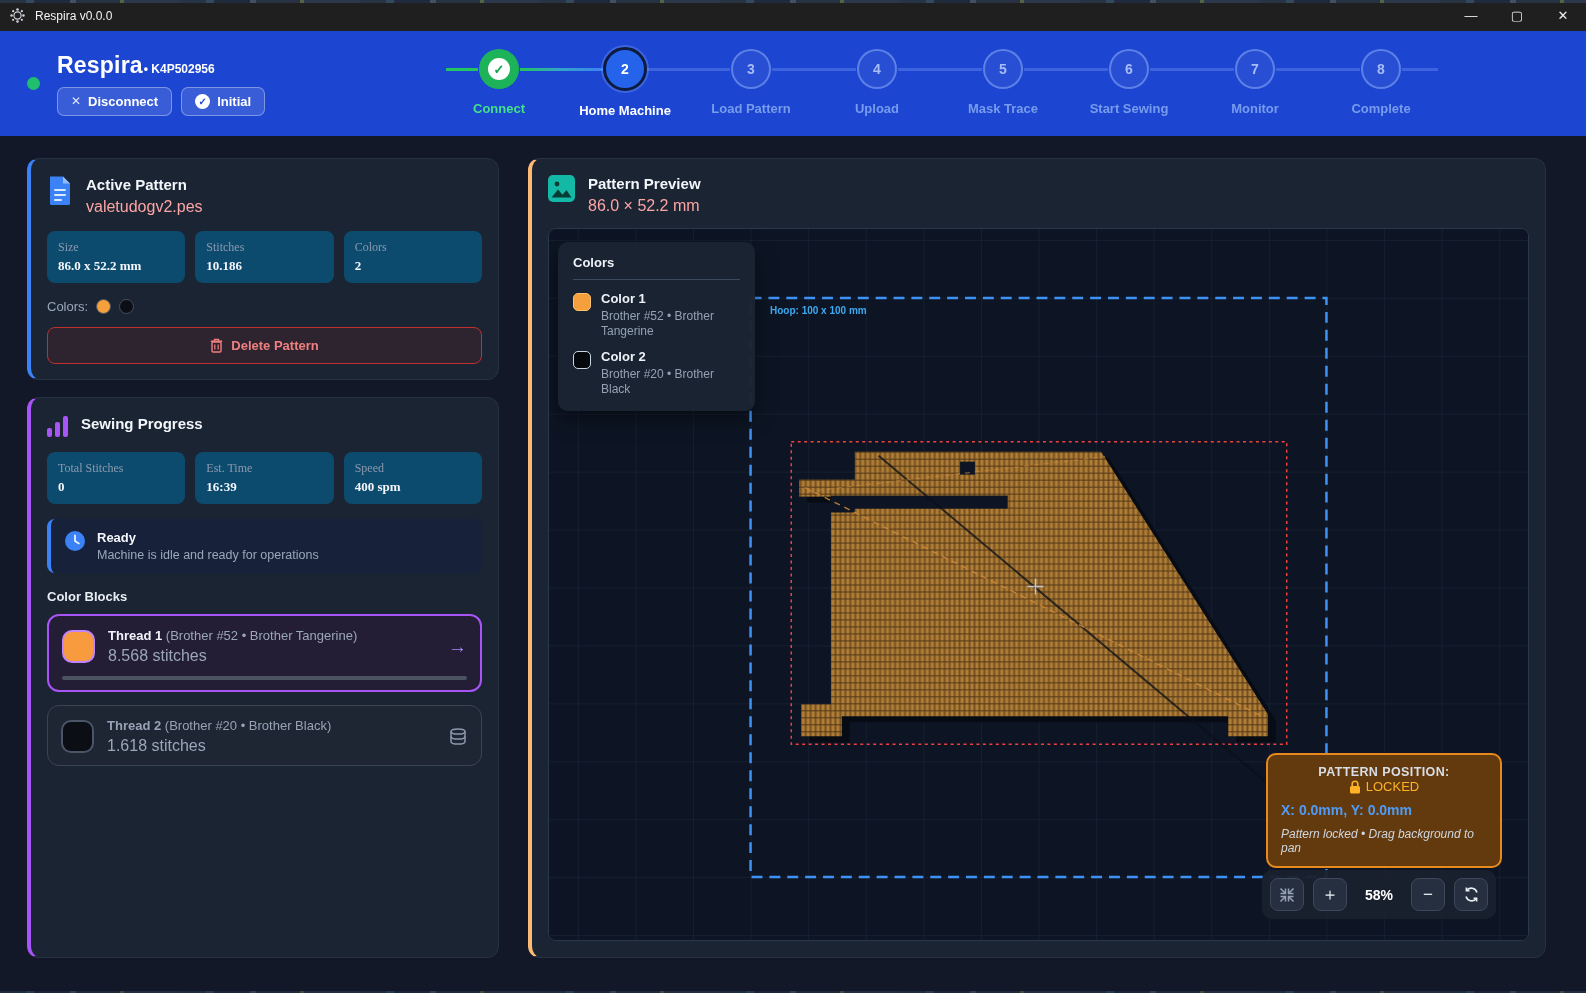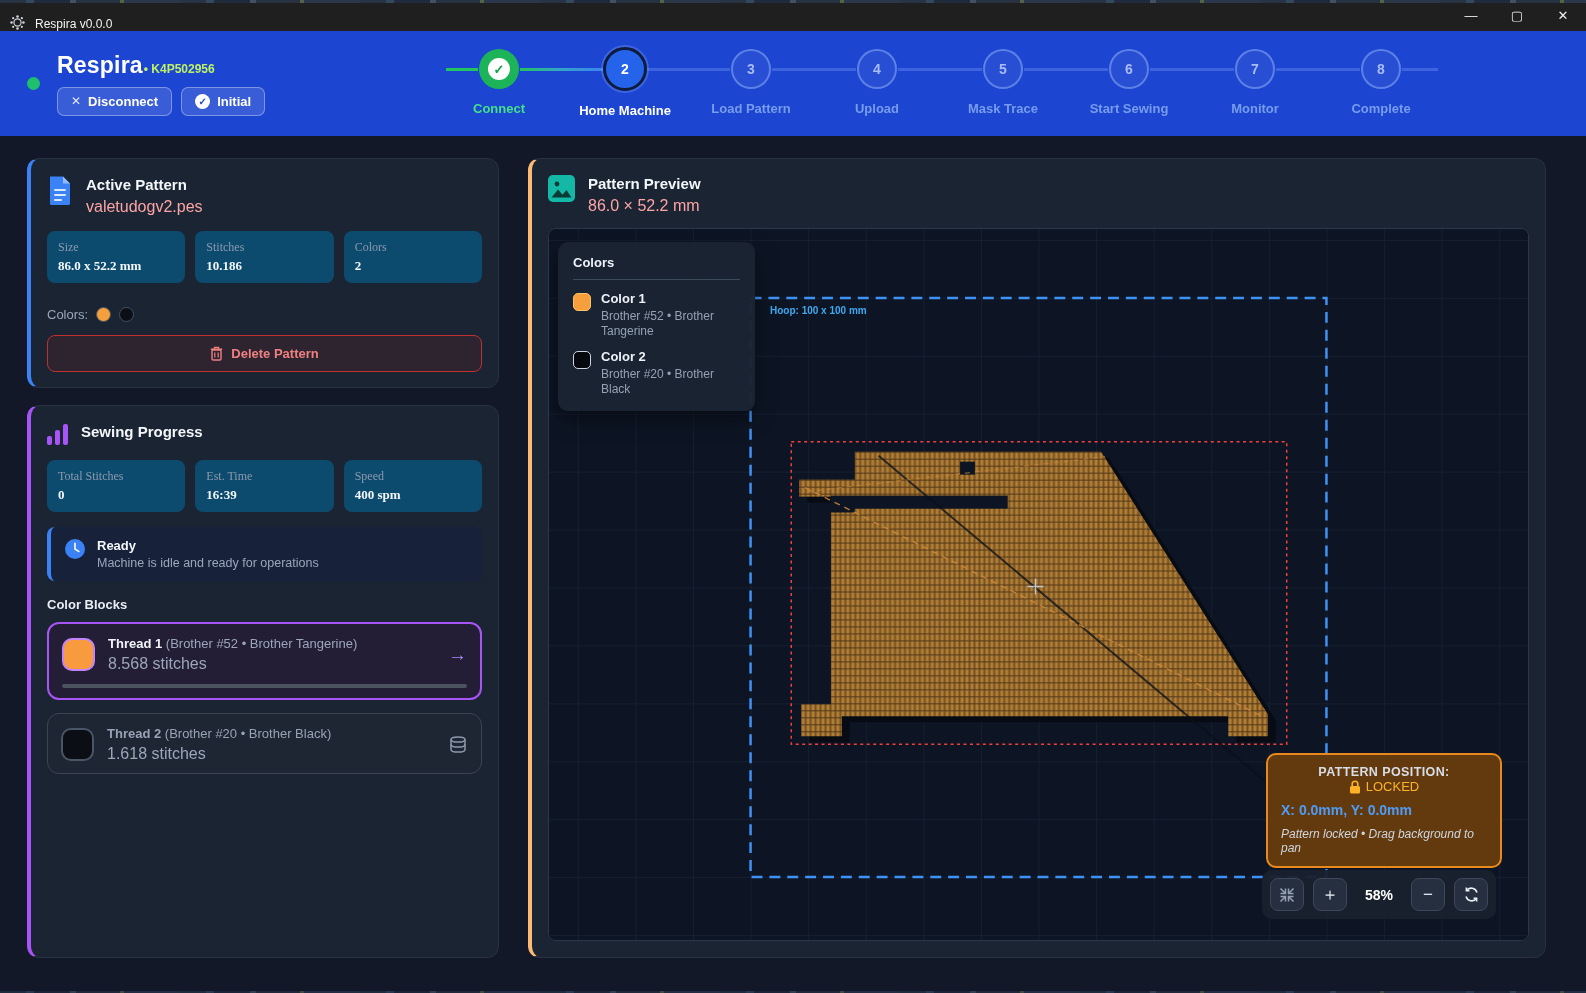--- a/index.html
+++ b/index.html
@@ -7,33 +7,33 @@
               font-family:"Liberation Sans", sans-serif; color:#e7edf5; }
   .app { position:relative; width:1586px; height:993px; background:#121827; }
 
   
   .screen-sliver { position:absolute; left:0; right:0; height:3px; z-index:50; opacity:.7;
     background:repeating-linear-gradient(90deg,#2b3d55 0 26px,#3b5a7a 26px 34px,#23304a 34px 70px,#51657f 70px 76px,#2c3950 76px 120px,#6a7f55 120px 124px,#32425e 124px 180px); }
   .screen-sliver.top { top:0; }
   .screen-sliver.bottom { bottom:0; height:2px; opacity:.5; }
 
   
-  .titlebar { height:31px; background:#1f1f1f; display:flex; align-items:flex-end; padding-left:9px; }
+  .titlebar { height:31px; background:#1f1f1f; display:flex; align-items:center; padding-left:9px; }
   .titlebar .app-ico { width:17px; height:17px; margin-right:9px; flex:none; }
   .titlebar .tb-title { font-size:12px; color:#f2f2f2; }
   .win-controls { margin-left:auto; display:flex; height:31px; }
   .win-btn { width:46px; height:31px; display:flex; align-items:center; justify-content:center;
              color:#eee; font-size:13px; background:transparent; border:0; cursor:pointer; }
 
   
   .appbar { height:105px; background:#1c45d1; display:flex; align-items:center; padding:0 0 0 27px; position:relative; }
   .conn-dot { width:13px; height:13px; border-radius:50%; background:#1fbf6e; margin-right:17px; flex:none; }
   .brand-row { display:flex; align-items:baseline; gap:1px; }
   .brand-row h1 { font-size:23px; font-weight:bold; color:#ffffff; letter-spacing:.2px; }
-  .serial { font-size:12px; color:#bef264; font-weight:bold; }
+  .serial { font-size:12px; color:#ffffff; font-weight:bold; }
   .brand-buttons { display:flex; gap:9px; margin-top:8px; }
   .hbtn { display:flex; align-items:center; gap:7px; background:rgba(255,255,255,.13);
           border:1px solid rgba(255,255,255,.35); border-radius:7px; padding:6px 13px;
           color:#fff; font-size:13px; font-weight:bold; cursor:pointer; }
   .hbtn .x-ico { font-size:12px; color:#dfe7ff; font-weight:normal; }
   .check-bubble { width:15px; height:15px; border-radius:50%; background:#fff; color:#1c45d1;
                   font-size:10px; display:flex; align-items:center; justify-content:center; font-weight:bold; }
 
   
   .stepper { display:flex; margin-left:auto; margin-right:140px; width:1010px; position:relative; }
@@ -70,21 +70,21 @@
   .card-head .hicon { flex:none; }
   .card-title { font-size:15px; font-weight:bold; color:#f3f6fa; }
   .card-sub { font-size:16px; color:#fca5a5; margin-top:5px; }
 
   
   .pattern-card { padding:17px 16px 15px 16px; }
   .stat-grid { display:grid; grid-template-columns:1fr 1fr 1fr; gap:10px; margin-top:15px; }
   .stat-box { background:#0c4a6e; border-radius:8px; padding:9px 11px;font-family:Liberation Serif, serif; }
   .stat-label { font-size:12px; color:#8d9aad; }
   .stat-value { font-size:13px; font-weight:bold; color:#f3f6fa; margin-top:3px; }
-  .colors-row { display:flex; align-items:center; gap:8px; margin-top:24px; }
+  .colors-row { display:flex; align-items:center; gap:8px; margin-top:16px; }
   .colors-row .clabel { font-size:13px; color:#9aa7ba; }
   .dot-swatch { width:15px; height:15px; border-radius:50%; border:1px solid #455062; }
   .delete-btn { margin-top:13px; width:100%; height:37px; background:rgba(220,38,38,.10);
                 border:1px solid #c22f2f; border-radius:8px; color:#ef8080; font-size:13px;
                 font-weight:bold; display:flex; align-items:center; justify-content:center; gap:8px; cursor:pointer; }
 
   
   .sewing-card { padding:17px 16px; flex:1; display:flex; flex-direction:column; }
   .status-box { margin-top:15px; background:#17213a; border-left:4px solid #3b82f6; border-radius:8px;
                 padding:11px 13px; display:flex; gap:11px; align-items:flex-start; }

